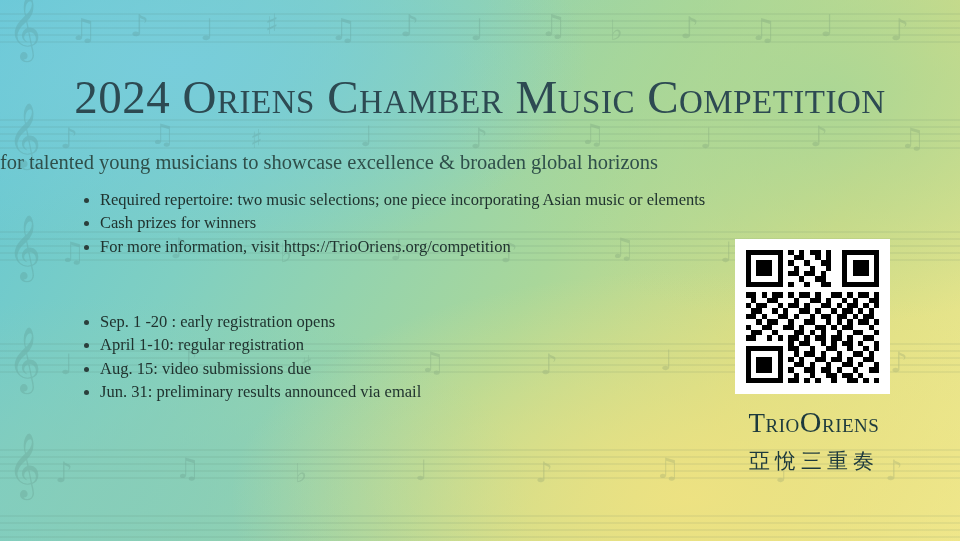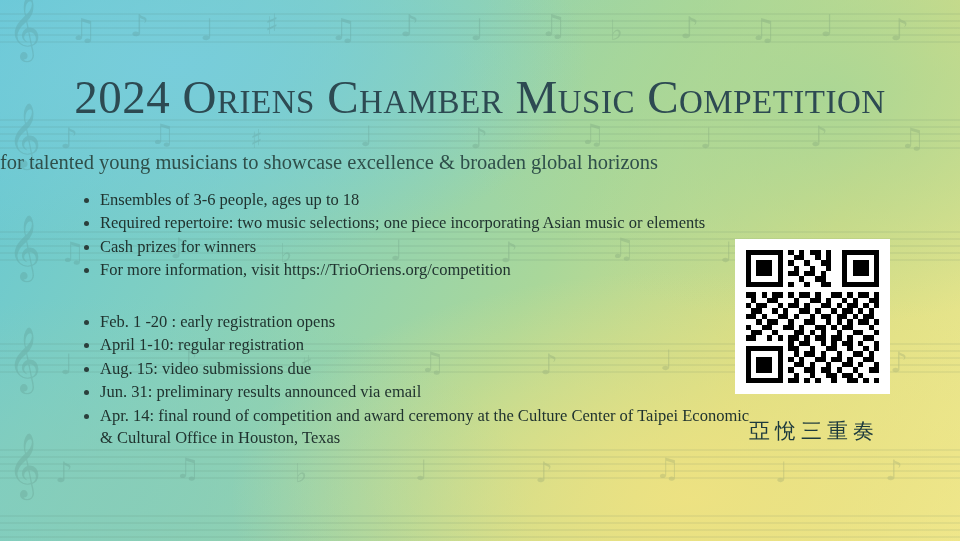--- a/index.html
+++ b/index.html
@@ -249,34 +249,32 @@
     </svg>
   </div>
 
   <div class="content">
 
     <div class="title">2024 Oriens Chamber Music Competition</div>
     <div class="subtitle">for talented young musicians to showcase excellence &amp; broaden global horizons</div>
 
     <div class="bullets">
       <ul class="list">
-        <li>Ensembles of 3-6 people, ages up to 18</li>
         <li>Required repertoire:  two music selections; one piece incorporating Asian music or elements</li>
         <li>Cash prizes for winners</li>
         <li>For more information, visit https://TrioOriens.org/competition</li>
       </ul>
     </div>
 
     <div class="bullets second">
       <ul class="list">
-        <li>Feb. 1 -20 : early registration opens</li>
+        <li>Sep. 1 -20 : early registration opens</li>
         <li>April 1-10: regular registration</li>
         <li>Aug. 15: video submissions due</li>
         <li>Jun. 31: preliminary results announced via email</li>
-        <li>Apr. 14: final round of competition and award ceremony at the Culture Center of Taipei Economic &amp; Cultural Office in Houston, Texas</li>
       </ul>
     </div>
 
     <div class="qr-box">
       <svg width="155" height="155" viewBox="0 0 29 29" shape-rendering="crispEdges" xmlns="http://www.w3.org/2000/svg">
         <rect width="29" height="29" fill="#ffffff"></rect>
         <g fill="#000000">
           <rect x="2" y="2" width="7" height="1"></rect>
             <rect x="2" y="8" width="7" height="1"></rect>
           <rect x="2" y="2" width="1" height="7"></rect>
@@ -458,17 +456,20 @@
           <rect x="15" y="26" width="1" height="1"></rect>
             <rect x="18" y="26" width="1" height="1"></rect>
           <rect x="21" y="26" width="2" height="1"></rect>
             <rect x="24" y="26" width="1" height="1"></rect>
           <rect x="26" y="26" width="1" height="1"></rect>
         </g>
       </svg>
     </div>
 
     <div class="logo">
+      <div class="logo-word">
+        <span>Trio</span><span class="big">O</span><span>riens</span>
+      </div>
       <div class="logo-cn">亞悅三重奏</div>
     </div>
 
   </div>
 </div>
 
 </body></html>

